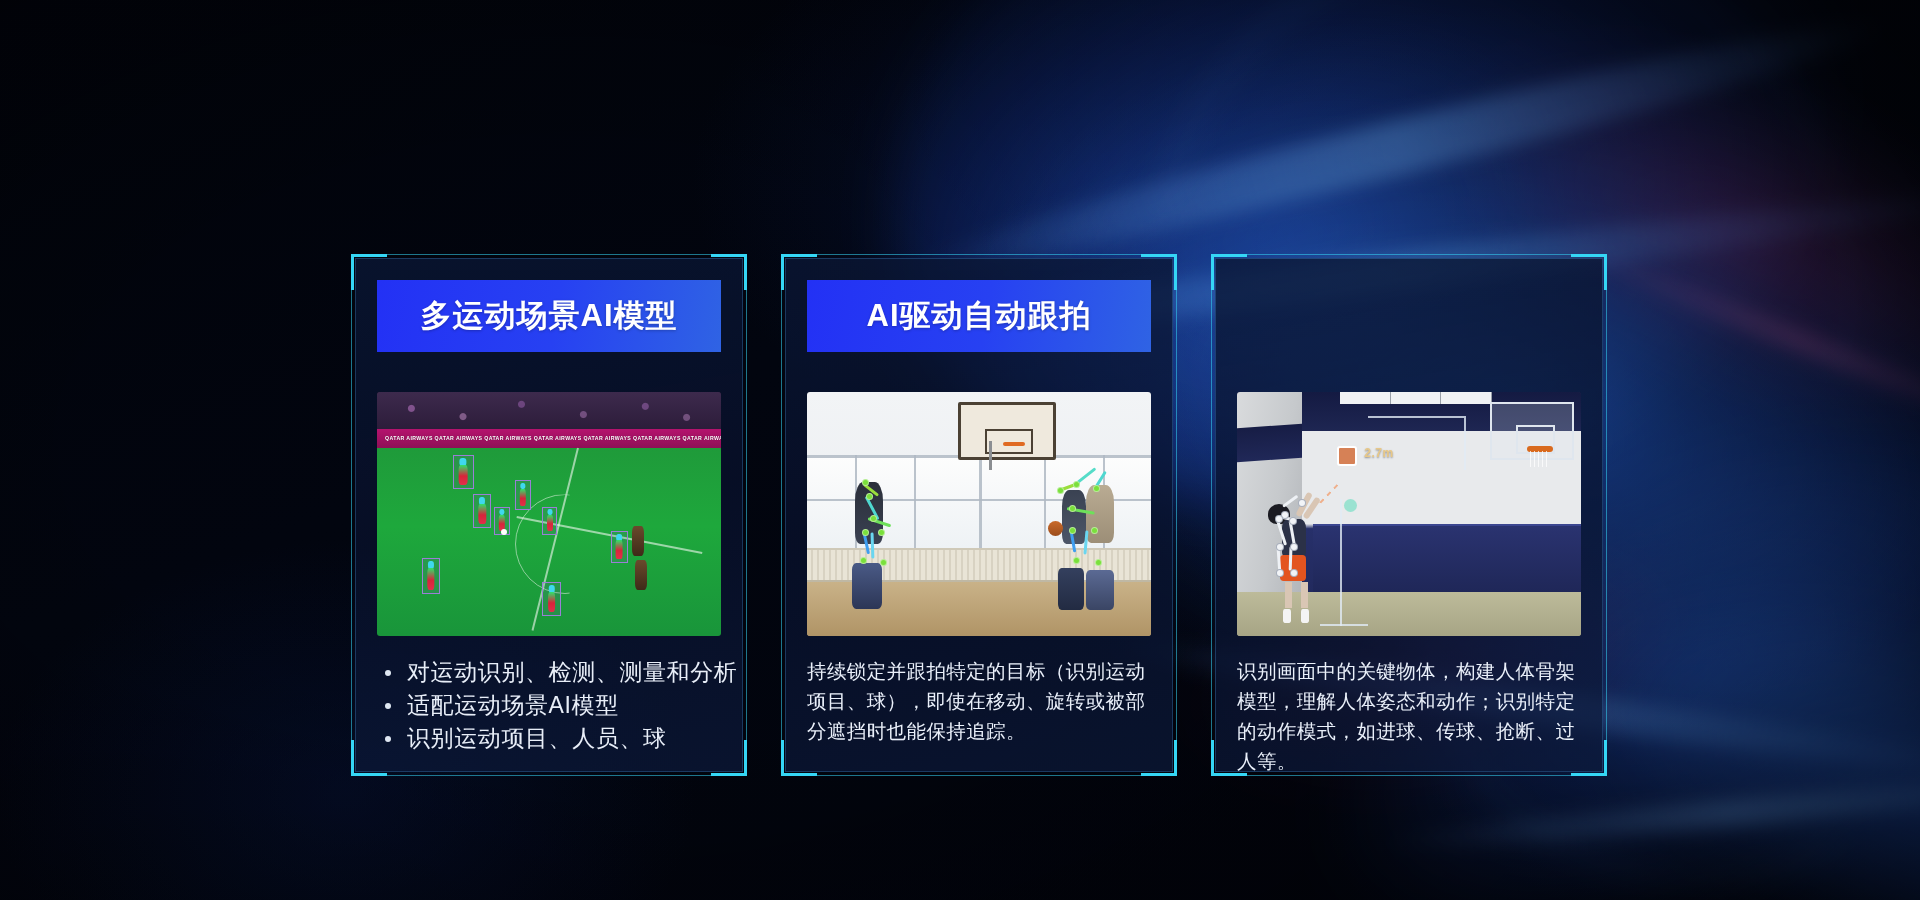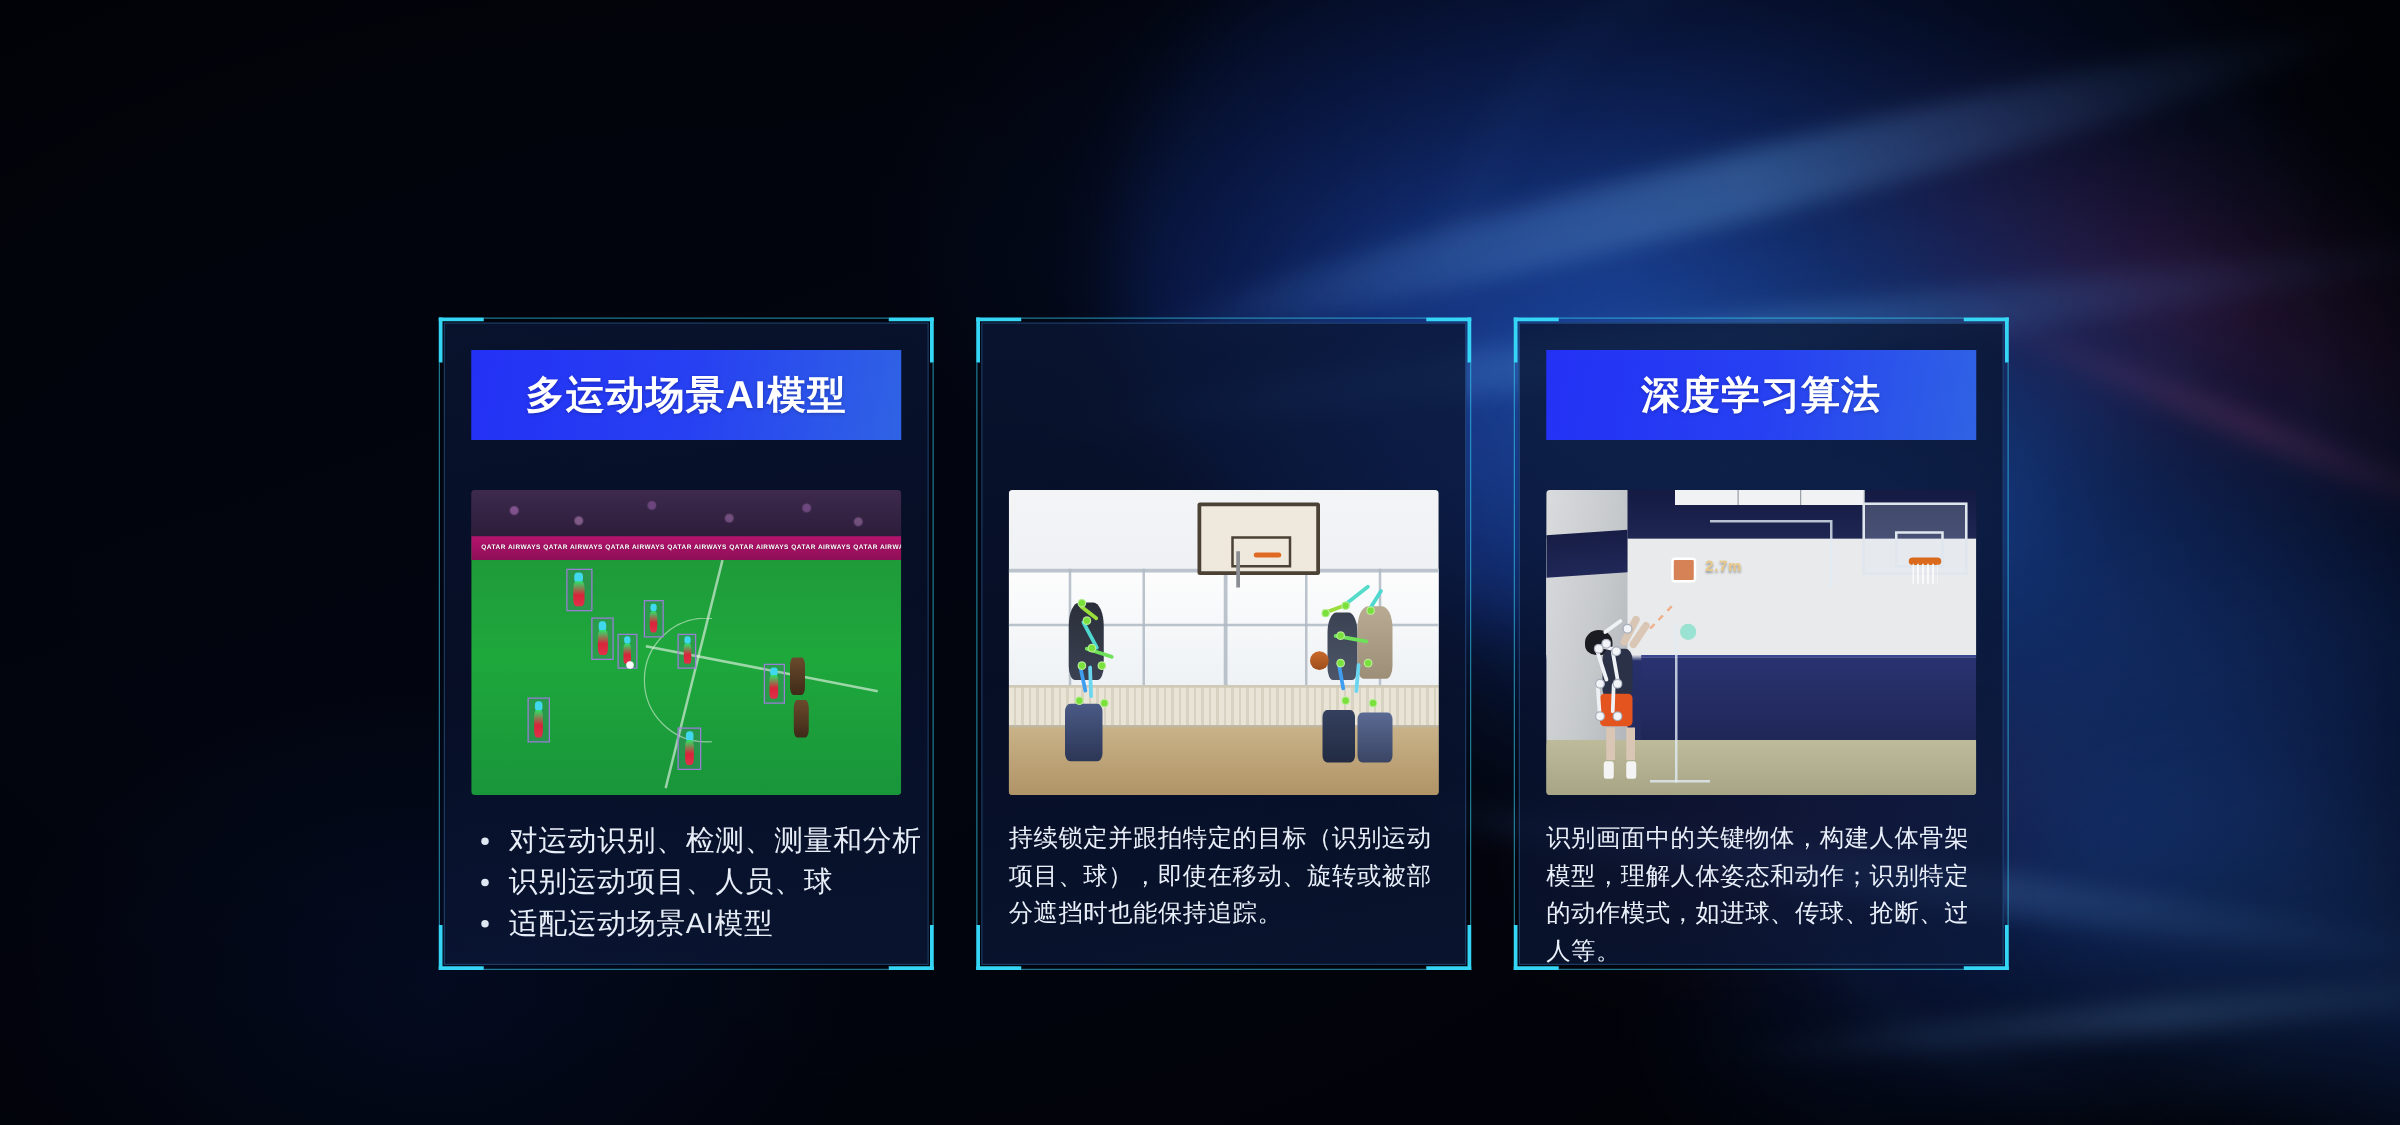--- a/index.html
+++ b/index.html
@@ -293,37 +293,40 @@
 
         <div class="opp" style="left:74%;top:55%;"></div>
         <div class="opp" style="left:75%;top:69%;"></div>
         <div class="ball" style="left:36%;top:56%;"></div>
       </div>
     </div>
 
     <div class="card-body">
       <ul class="blist">
         <li>对运动识别、检测、测量和分析</li>
+        <li>适配运动场景AI模型</li>
         <li>识别运动项目、人员、球</li>
-        <li>适配运动场景AI模型</li>
       </ul>
     </div>
   </div>
 
   <div class="card-frame">
     <div class="card-panel"></div>
     <div class="edge edge-l"></div>
     <div class="edge edge-r"></div>
     <div class="edge edge-t"></div>
     <div class="edge edge-b"></div>
     <div class="br br-tl"></div>
     <div class="br br-tr"></div>
     <div class="br br-bl"></div>
     <div class="br br-br"></div>
 
+    <div class="card-head">
+      <h3>AI驱动自动跟拍</h3>
+    </div>
 
     <div class="thumb">
       <div class="thumb-inner gym">
         <div class="gwin"></div>
         <div class="gmull" style="left:0;top:26%;width:100%;height:3px;"></div>
         <div class="gmull" style="left:0;top:44%;width:100%;height:2px;"></div>
         <div class="gmull" style="left:14%;top:26%;width:2px;height:38%;"></div>
         <div class="gmull" style="left:31%;top:26%;width:2px;height:38%;"></div>
         <div class="gmull" style="left:50%;top:26%;width:3px;height:38%;"></div>
         <div class="gmull" style="left:69%;top:26%;width:2px;height:38%;"></div>
@@ -384,23 +387,20 @@
     <div class="card-panel"></div>
     <div class="edge edge-l"></div>
     <div class="edge edge-r"></div>
     <div class="edge edge-t"></div>
     <div class="edge edge-b"></div>
     <div class="br br-tl"></div>
     <div class="br br-tr"></div>
     <div class="br br-bl"></div>
     <div class="br br-br"></div>
 
-    <div class="card-head">
-      <h3>深度学习算法</h3>
-    </div>
 
     <div class="thumb">
       <div class="thumb-inner court">
         <div class="c-topnavy"></div>
         <div class="c-white"></div>
         <div class="c-padnavy"></div>
         <div class="c-floor"></div>
         <div class="c-pillar"></div>
         <div class="c-pillar-navy"></div>
         <div class="c-sign">

